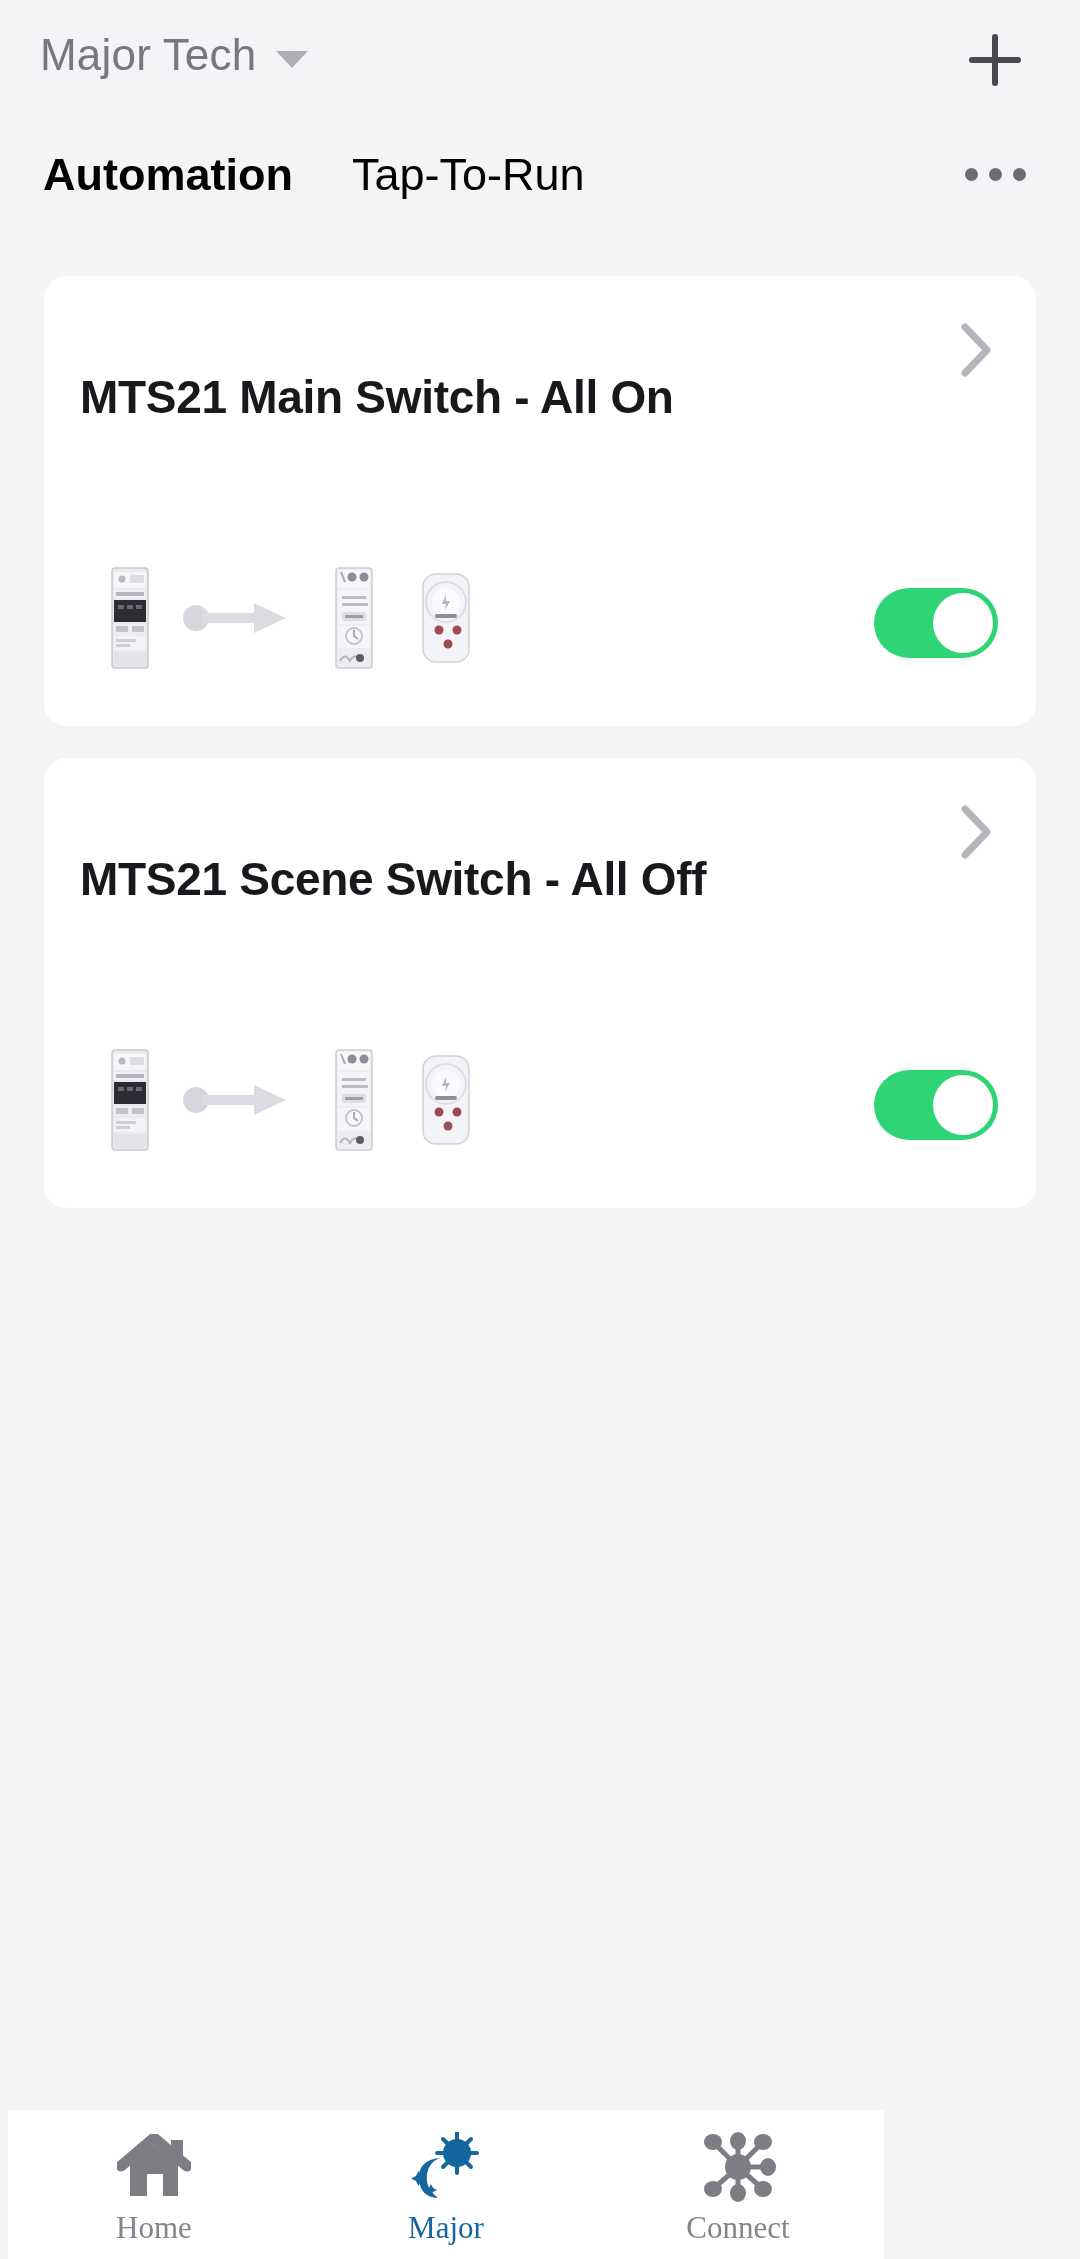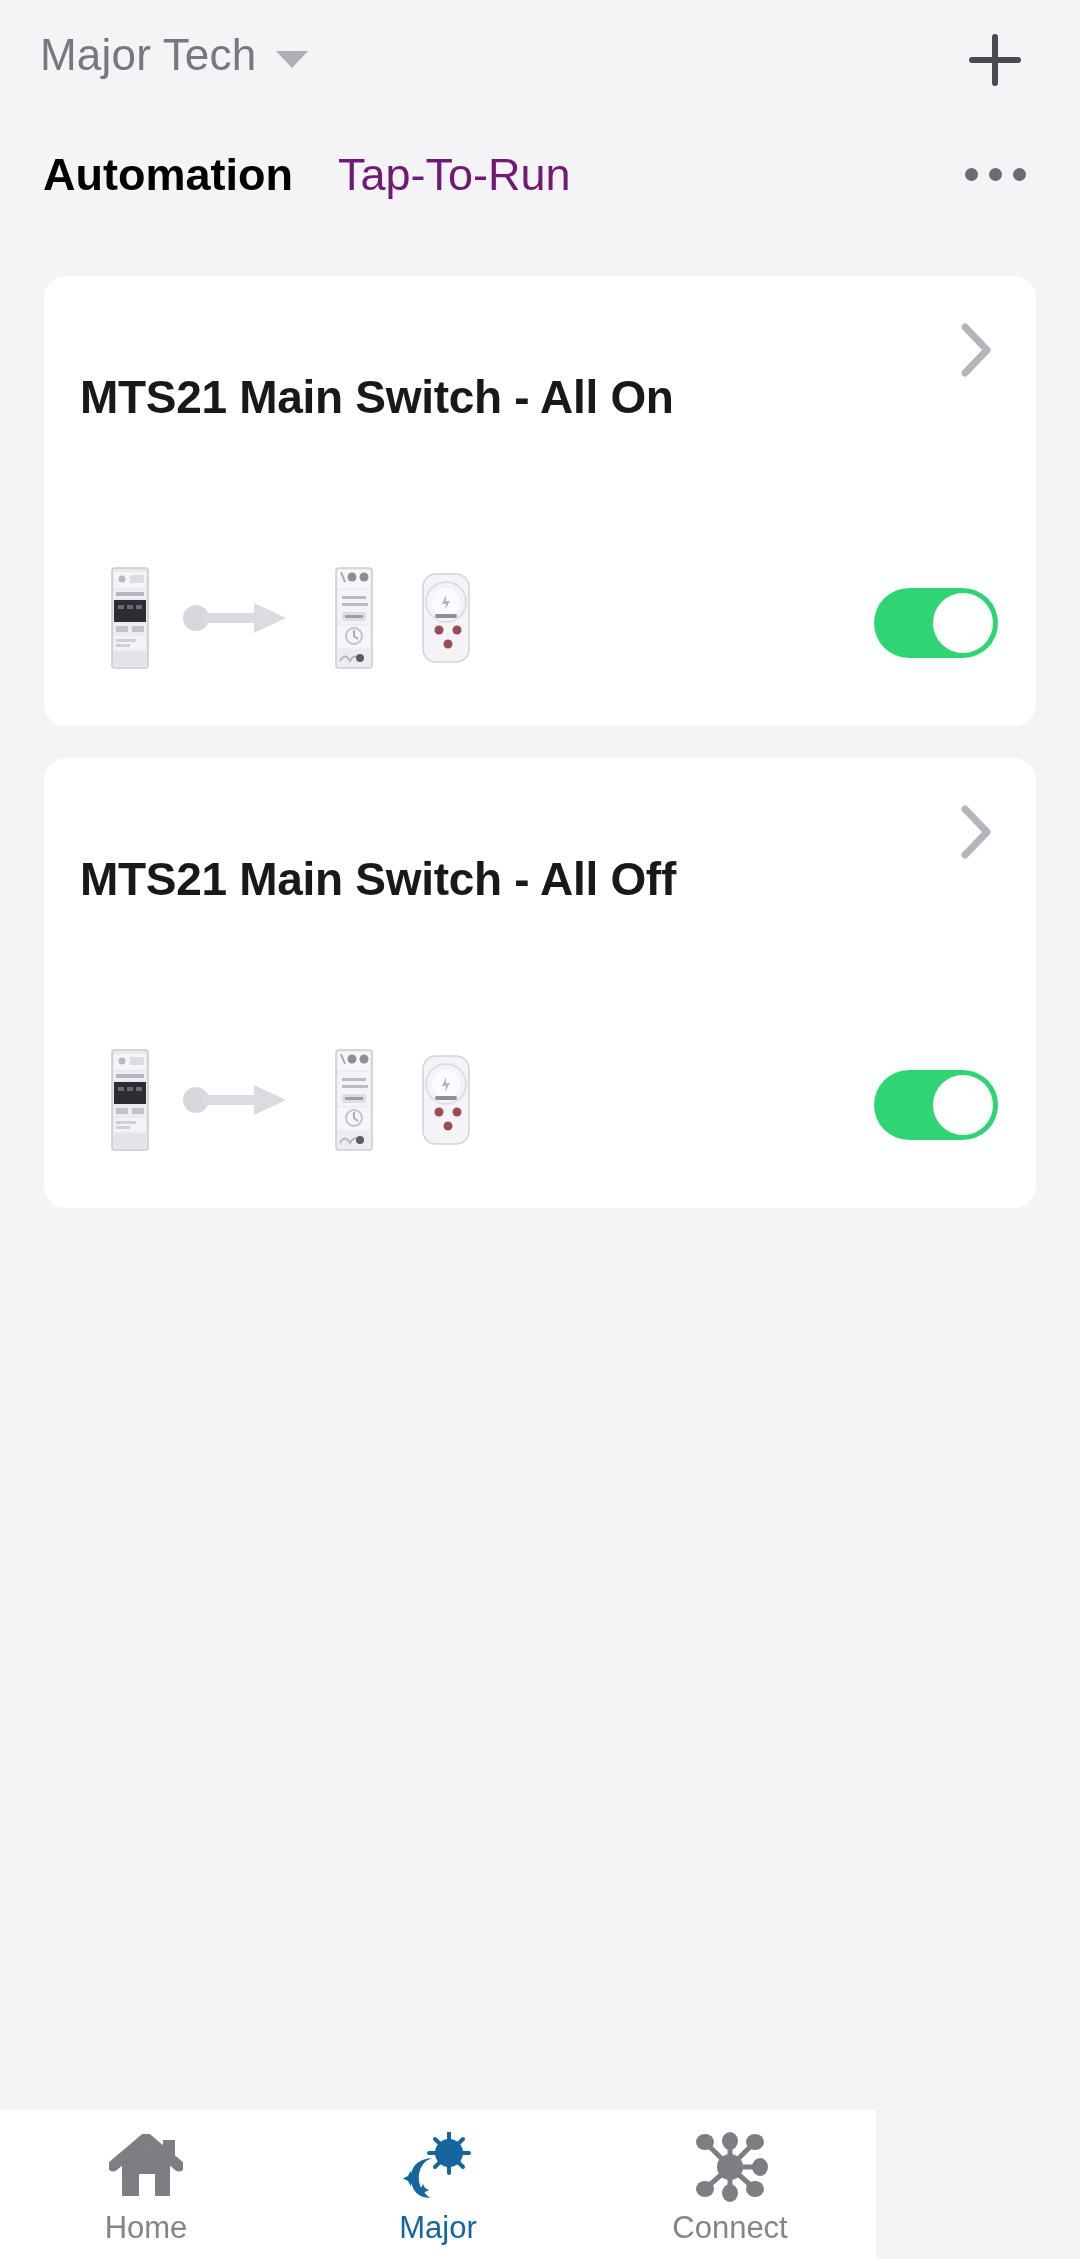--- a/index.html
+++ b/index.html
@@ -67,23 +67,23 @@
     font-size: 45px;
     line-height: 70px;
     white-space: nowrap;
   }
   .tab-automation {
     left: 43px;
     font-weight: bold;
     color: #000000;
   }
   .tab-taprun {
-    left: 338px;
+    left: 352px;
     font-weight: normal;
-    color: #701a75;
+    color: #000000;
   }
   .overflow-btn {
     position: absolute;
     right: 30px; top: -6px;
     width: 110px; height: 80px;
     display: flex;
     align-items: center;
     justify-content: center;
     gap: 11px;
   }
@@ -161,24 +161,25 @@
     position: absolute;
     top: 5px; right: 5px;
     width: 60px; height: 60px;
     border-radius: 50%;
     background: #ffffff;
   }
 
   
   .bottom-nav {
     position: absolute;
-    left: 0; bottom: 0;
+    left: 8px; bottom: 0;
     width: 876px; height: 149px;
     background: #ffffff;
     display: flex;
+    font-family: Liberation Serif, serif;
   }
   .nav-item {
     flex: 1;
     position: relative;
     display: flex;
     flex-direction: column;
     align-items: center;
     justify-content: center;
     padding-top: 6px;
   }
@@ -298,21 +299,21 @@
         </svg>
       </div>
     </div>
 
     <div class="toggle">
       <div class="knob"></div>
     </div>
   </div>
 
   <div class="card card-2">
-    <div class="card-title">MTS21 Main Switch - All Off</div>
+    <div class="card-title">MTS21 Scene Switch - All Off</div>
     <div class="card-chevron">
       <svg width="34" height="54" viewBox="0 0 34 54">
         <path d="M6 4 L28 27 L6 50" stroke="#b6b4ba" stroke-width="7" fill="none" stroke-linecap="round" stroke-linejoin="round"></path>
       </svg>
     </div>
 
     <div class="devices">
       <div class="thumb">
         <svg width="56" height="104" viewBox="0 0 56 104">
           <rect x="10" y="2" width="36" height="100" rx="3" fill="#e9e9ee" stroke="#c9c8d0" stroke-width="1.5"></rect>

